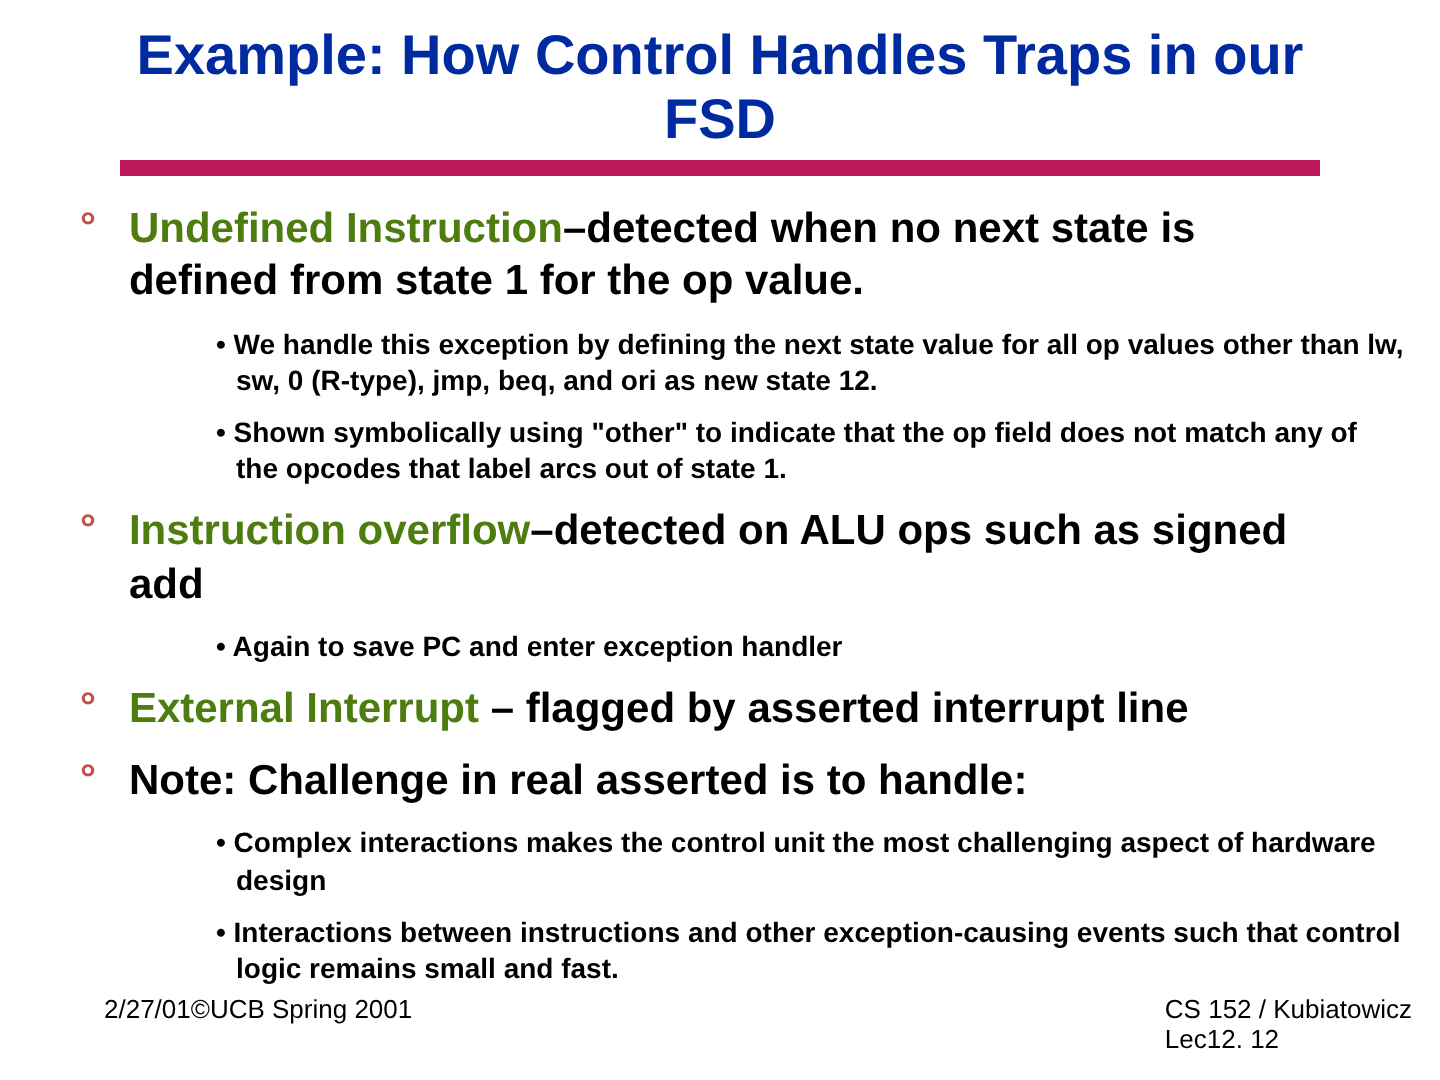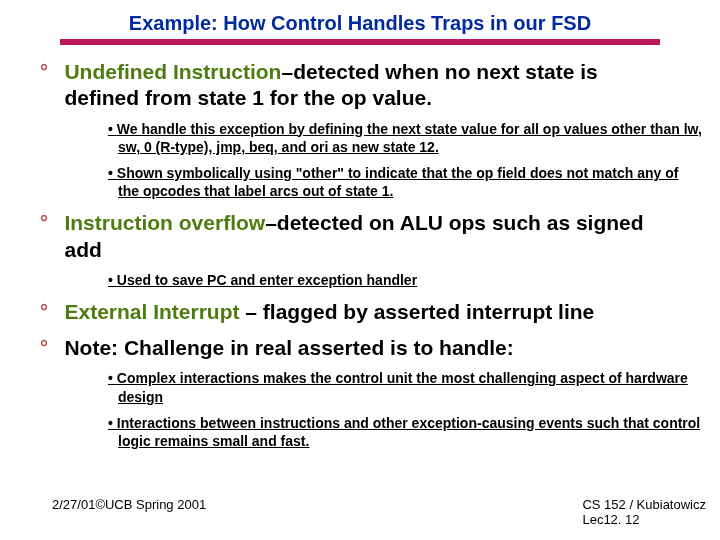--- a/index.html
+++ b/index.html
@@ -6,25 +6,25 @@
   body {
     width: 720px;
     height: 540px;
     font-family: Arial, Helvetica, sans-serif;
     background: #fff;
     color: #000;
     position: relative;
     padding: 12px 40px 0 40px;
   }
   .title {
-    font-size: 20px;
+    font-size: 28px;
     font-weight: bold;
     color: #002aa0;
     text-align: center;
-    border-bottom: 6px solid #be185d;
+    border-bottom: 8px solid #be185d;
     padding-bottom: 4px;
     margin: 0 20px 14px 20px;
   }
   .main-item {
     margin-bottom: 10px;
   }
   .deg {
     color: #c0504d;
     font-size: 20px;
     font-weight: bold;
@@ -38,21 +38,20 @@
     width: 600px;
     font-size: 21px;
     font-weight: bold;
     vertical-align: top;
     line-height: 1.25;
   }
   .red { color: #4d7c0f; font-weight: bold; }
   .sub-list {
     margin: 8px 0 4px 68px;
     width: 595px;
-    text-decoration: underline;
   }
   .sub-item {
     font-size: 14px;
     font-weight: bold;
     margin-bottom: 8px;
     line-height: 1.3;
     text-indent: -10px;
     padding-left: 10px;
   }
   .sub-item::before {
@@ -87,21 +86,21 @@
     <div class="sub-item">Shown symbolically using "other" to indicate that the op field does not match any of the opcodes that label arcs out of state 1.</div>
   </div>
 </div>
 
 <div class="main-item">
   <span class="deg">°</span>
   <span class="main-text">
     <span class="red">Instruction overflow</span><span>–detected on ALU ops such as signed add</span>
   </span>
   <div class="sub-list">
-    <div class="sub-item">Used to save PC and enter exception handler</div>
+    <div class="sub-item">Again to save PC and enter exception handler</div>
   </div>
 </div>
 
 <div class="main-item">
   <span class="deg">°</span>
   <span class="main-text">
     <span class="red">External Interrupt</span><span> – flagged by asserted interrupt line</span>
   </span>
 </div>
 

